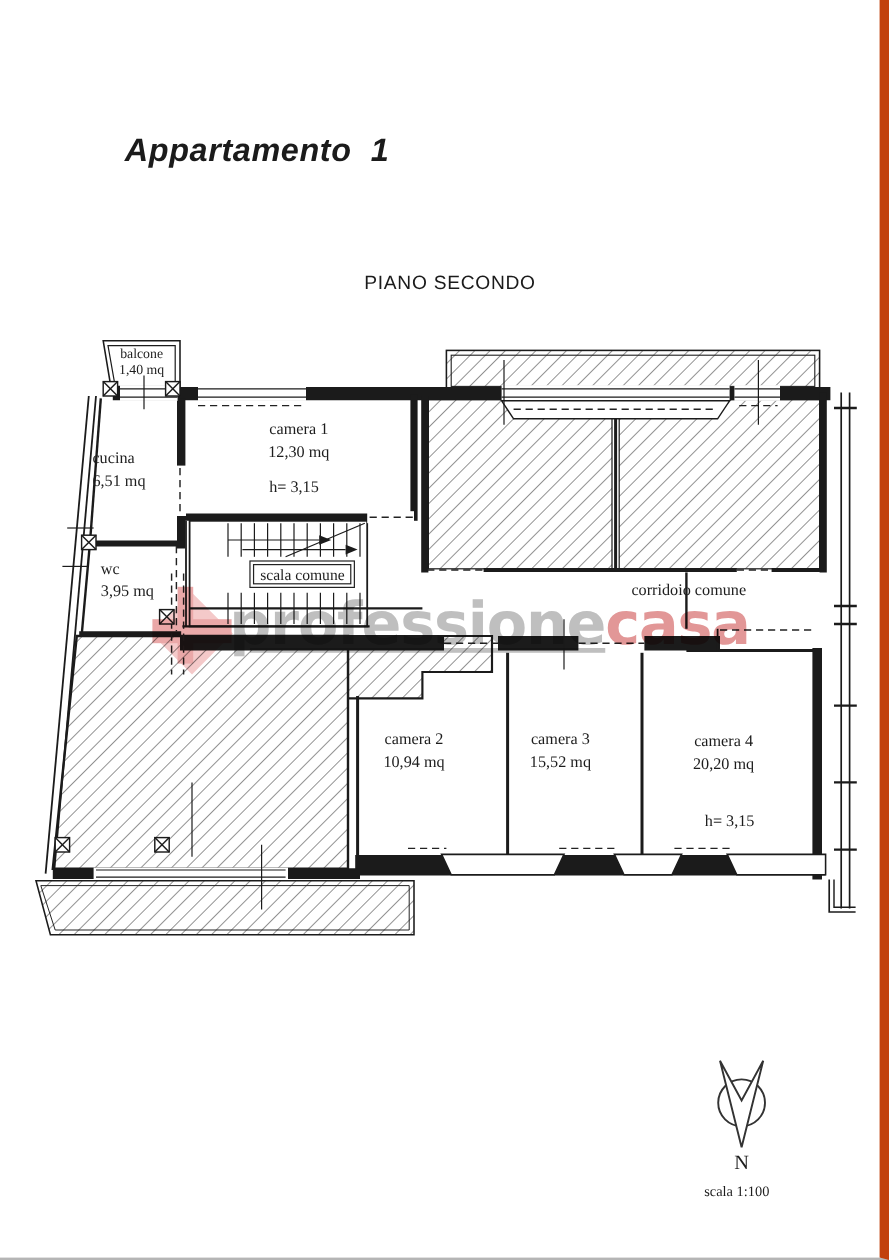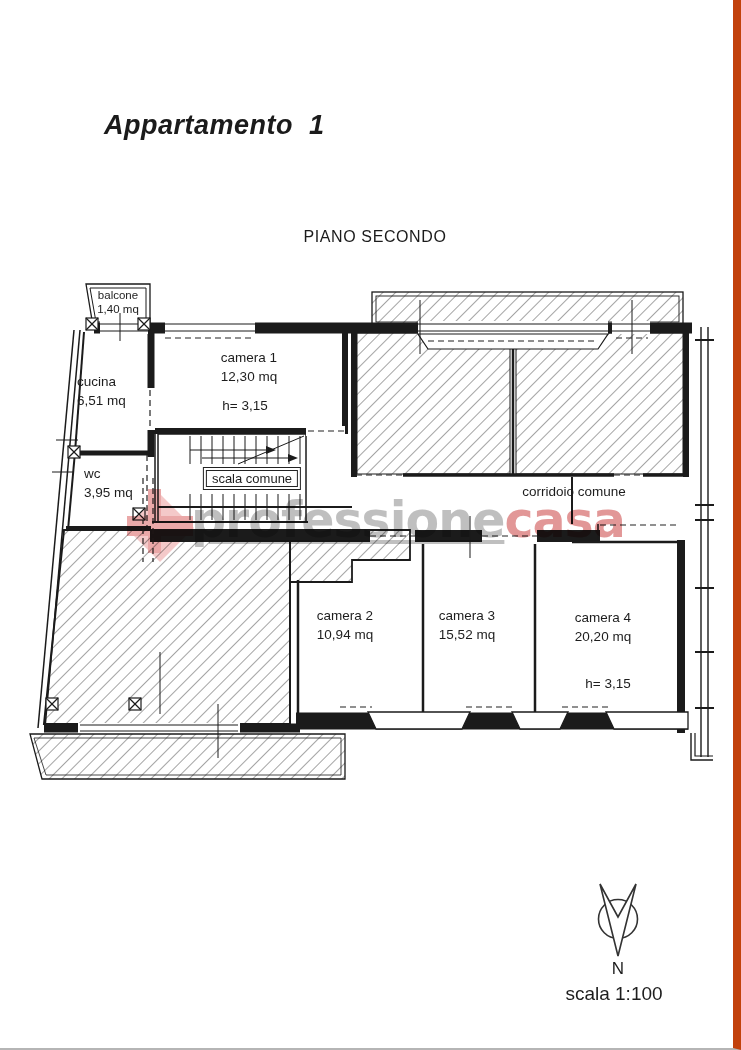--- a/index.html
+++ b/index.html
@@ -2,40 +2,40 @@
 <html><head>
 <meta charset="utf-8">
 <style>
   html,body{margin:0;padding:0;background:#ffffff;}
   #page{
     position:relative;width:741px;height:1050px;background:#ffffff;overflow:hidden;
     font-family:"Liberation Sans", sans-serif;color:#1b1b1b;
     border-right:8px solid #c2410c;border-bottom:2px solid #b5b5b5;box-sizing:border-box;
   }
   #plan-svg{position:absolute;left:0;top:0;}
-  .lbl{position:absolute;color:#1d1d1d;font-size:13.5px;line-height:19px;white-space:pre;}
+  .lbl{position:absolute;color:#1d1d1d;font-size:13.5px;line-height:19px;white-space:pre;font-family:Liberation Serif, serif;}
   .ctr{transform:translateX(-50%);text-align:center;}
   #title{position:absolute;left:104px;top:110px;font-size:27px;font-weight:bold;font-style:italic;white-space:pre;letter-spacing:.5px;}
   #subtitle{position:absolute;left:375px;top:228px;transform:translateX(-50%);font-size:16px;letter-spacing:.6px;}
   #balcone-lbl{left:118px;top:288px;font-size:11.5px;line-height:14px;}
   #cucina-lbl{left:77px;top:372px;}
   #camera1-lbl{left:249px;top:348px;}
   #camera1-h{left:245px;top:396px;}
   #wc-lbl{left:84px;top:464px;}
   #scala-lbl{
     left:252px;top:470px;font-size:13px;line-height:15px;background:#fff;
     border:1.5px solid #222;outline:1.5px solid #222;outline-offset:2px;padding:0 5px;
   }
   #corridoio-lbl{left:574px;top:482px;}
   #camera2-lbl{left:345px;top:606px;}
   #camera3-lbl{left:467px;top:606px;}
   #camera4-lbl{left:603px;top:608px;}
   #camera4-h{left:608px;top:674px;}
   #compass-n{left:618px;top:959px;font-size:17px;}
-  #scale-lbl{left:614px;top:984px;font-size:19px;}
+  #scale-lbl{left:614px;top:984px;font-size:12px;}
   #watermark{
     position:absolute;left:191px;top:496px;font-family:"DejaVu Sans",sans-serif;
     font-size:49px;font-weight:bold;line-height:1;letter-spacing:-1px;
     mix-blend-mode:multiply;white-space:pre;
   }
   #watermark .wm-gray{color:rgba(170,170,170,0.75);text-decoration:underline;}
   #watermark .wm-red{color:rgba(219,125,125,0.8);}
 </style>
 </head>
 <body>

